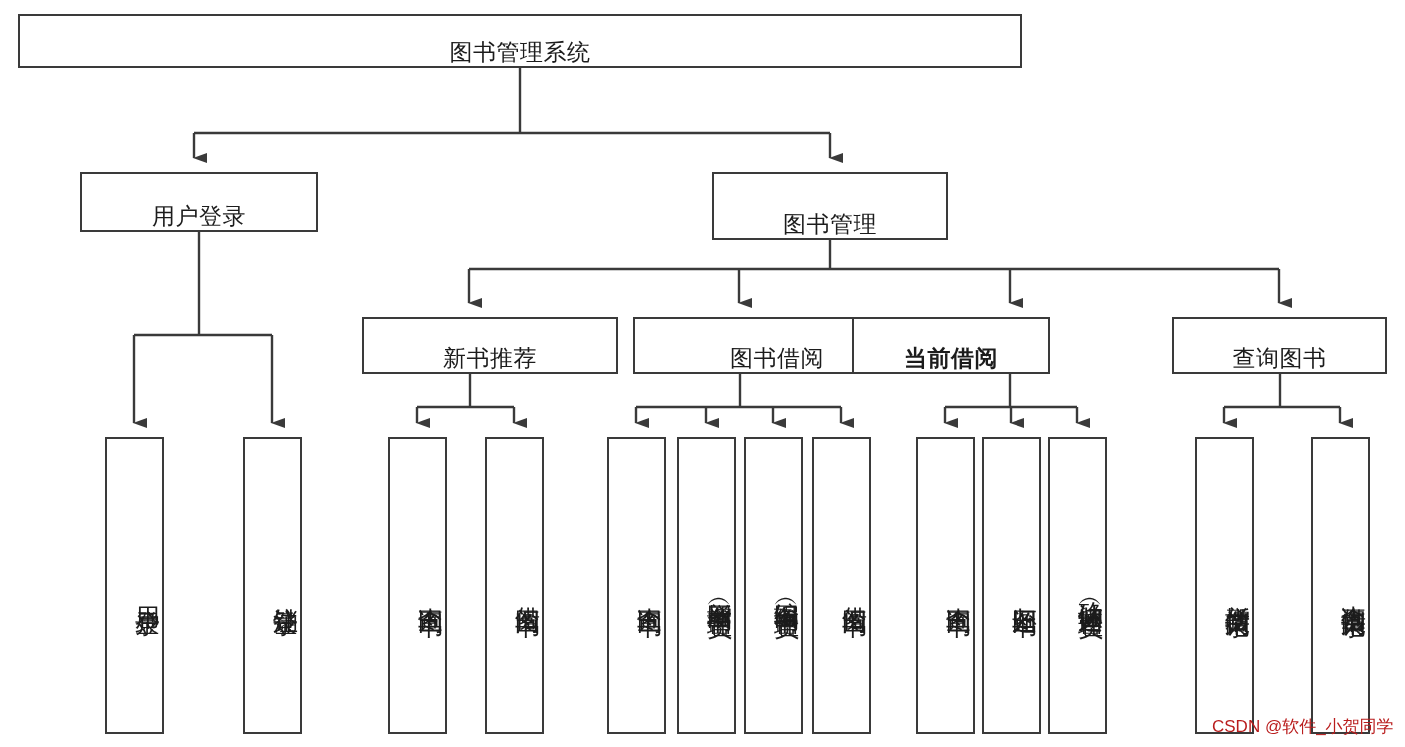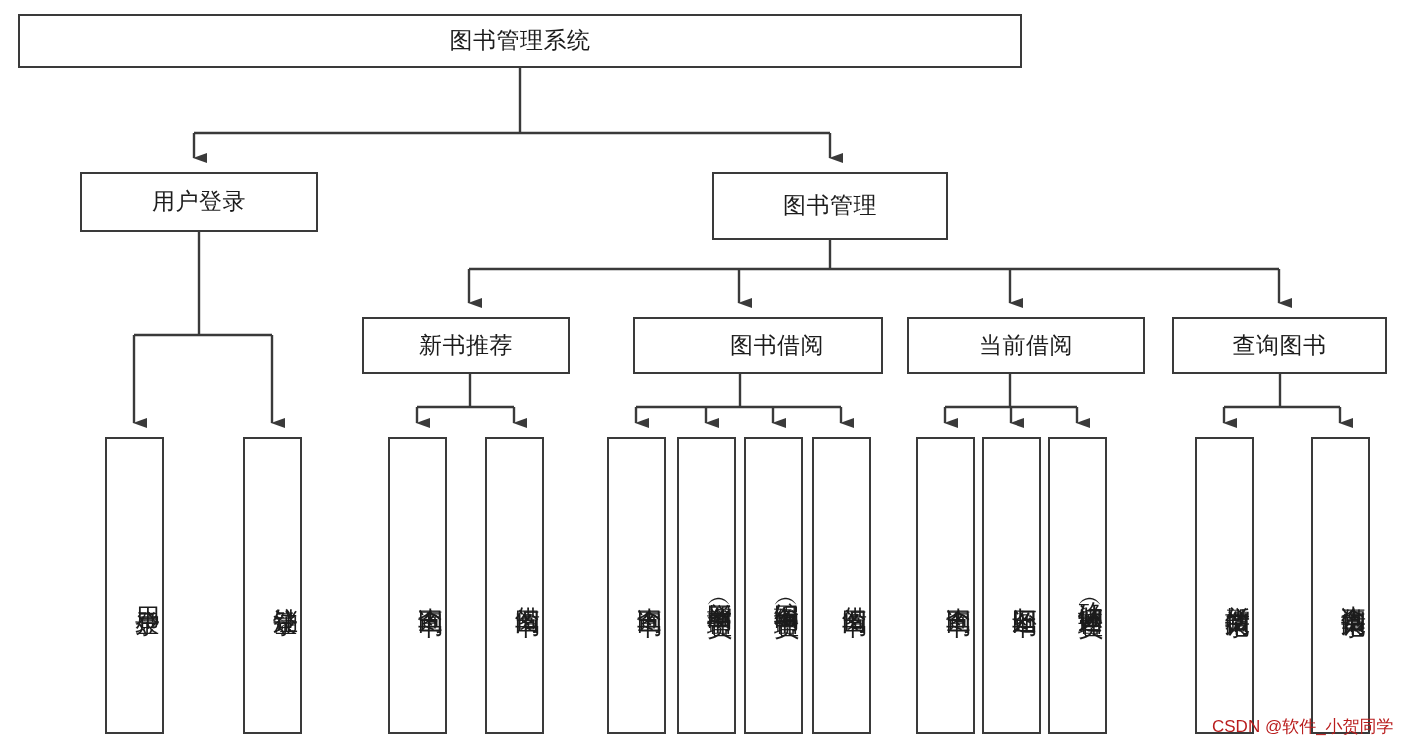--- a/index.html
+++ b/index.html
@@ -24,20 +24,21 @@
     border: 2px solid #3a3a3a;
     display: flex;
     align-items: center;
     justify-content: center;
     color: #1c1c1c;
     line-height: 1.12;
   }
   .node.horiz {
     font-size: 23px;
     letter-spacing: 0.5px;
+    align-items: flex-end;
   }
   .node.vert {
     writing-mode: vertical-rl;
     text-orientation: upright;
     font-size: 25px;
     letter-spacing: 2px;
     align-items: flex-start;
     justify-content: center;
     padding-top: 10px;
   }
@@ -133,27 +134,27 @@
     <span>图书管理系统</span>
   </div>
 
   <div class="node horiz" style="left:80px; top:172px; width:238px; height:60px;">
     <span>用户登录</span>
   </div>
   <div class="node horiz" style="left:712px; top:172px; width:236px; height:68px;">
     <span>图书管理</span>
   </div>
 
-  <div class="node horiz" style="left:362px; top:317px; width:208px; height:57px;">
+  <div class="node horiz" style="left:362px; top:317px; width:256px; height:57px;">
     <span>新书推荐</span>
   </div>
   <div class="node horiz" style="left:633px; top:317px; width:250px; height:57px;padding-left:38px;">
     <span>图书借阅</span>
   </div>
-  <div class="node horiz" style="left:907px; top:317px; width:238px; height:57px;">
+  <div class="node horiz" style="left:852px; top:317px; width:198px; height:57px;font-weight:bold;">
     <span>当前借阅</span>
   </div>
   <div class="node horiz" style="left:1172px; top:317px; width:215px; height:57px;">
     <span>查询图书</span>
   </div>
 
   <div class="node vert" style="left:105px; top:437px; width:59px; height:297px;">
     <span class="vtext">用户登录</span>
   </div>
   <div class="node vert" style="left:243px; top:437px; width:59px; height:297px;">

